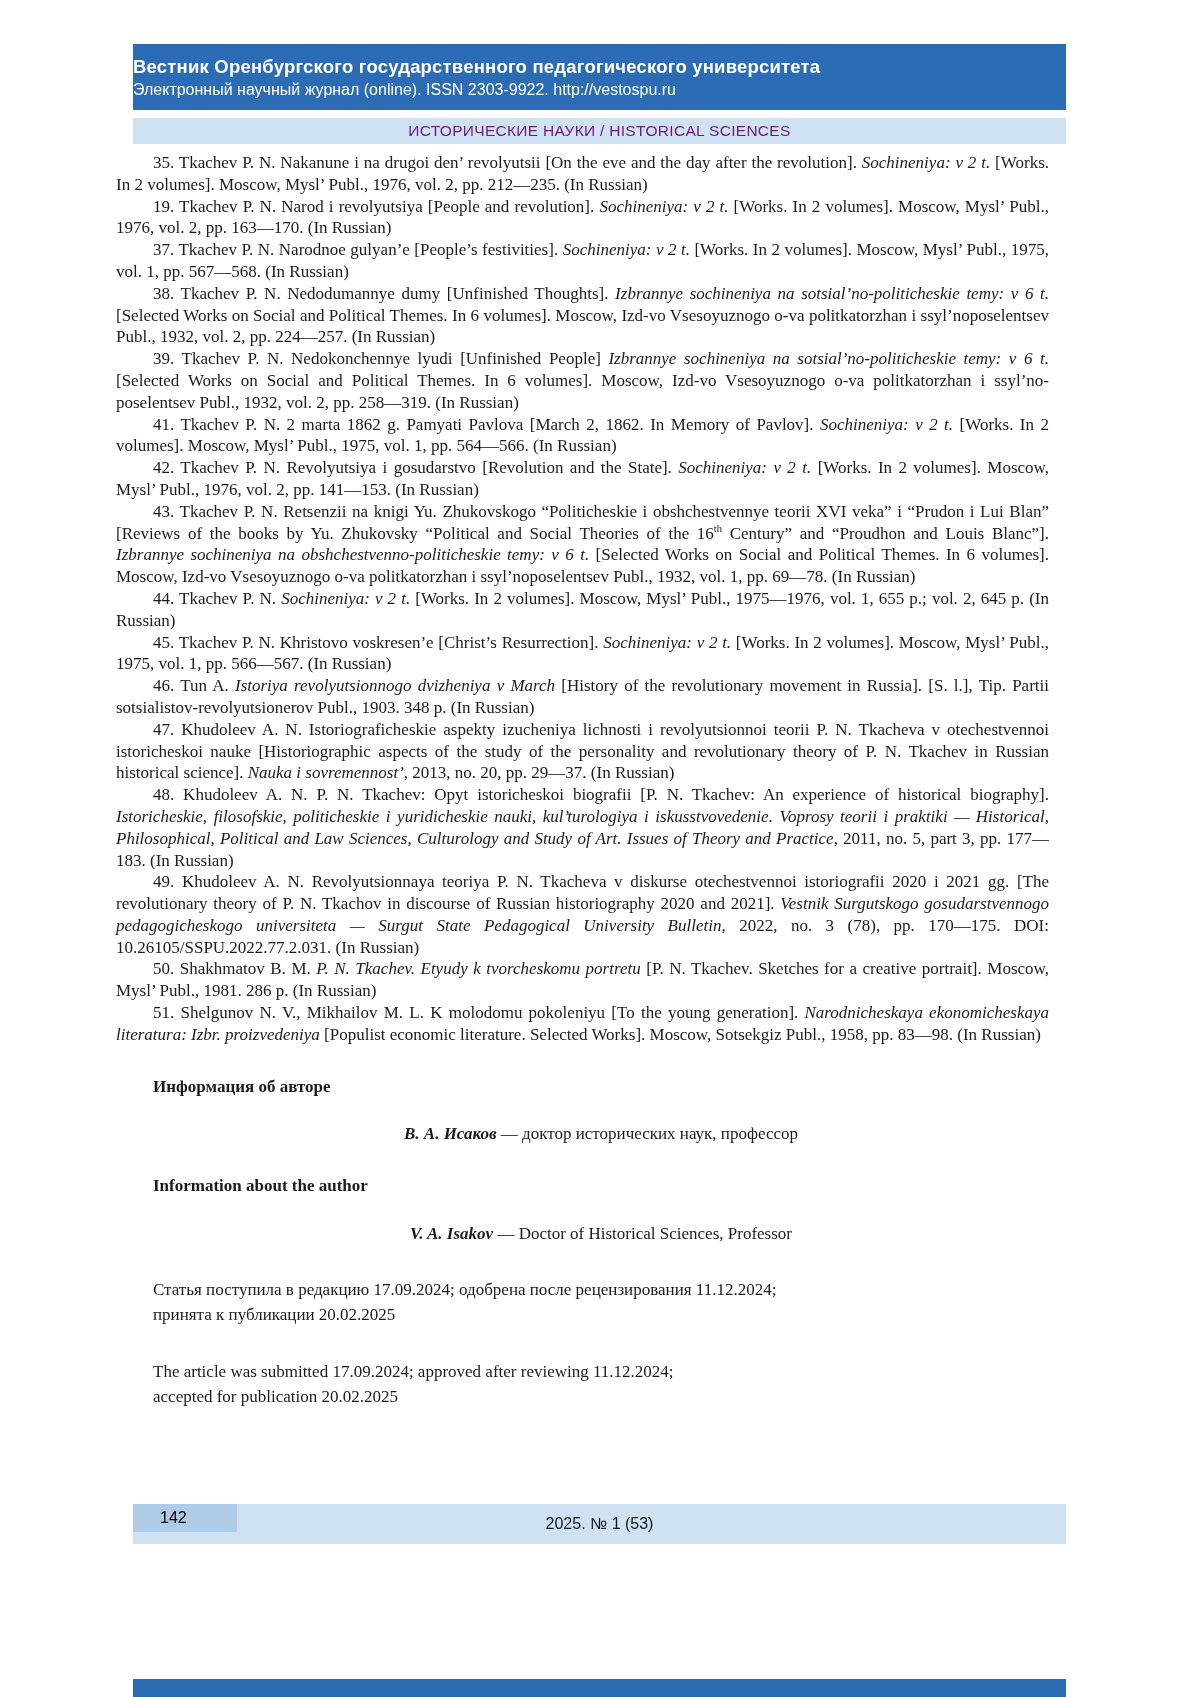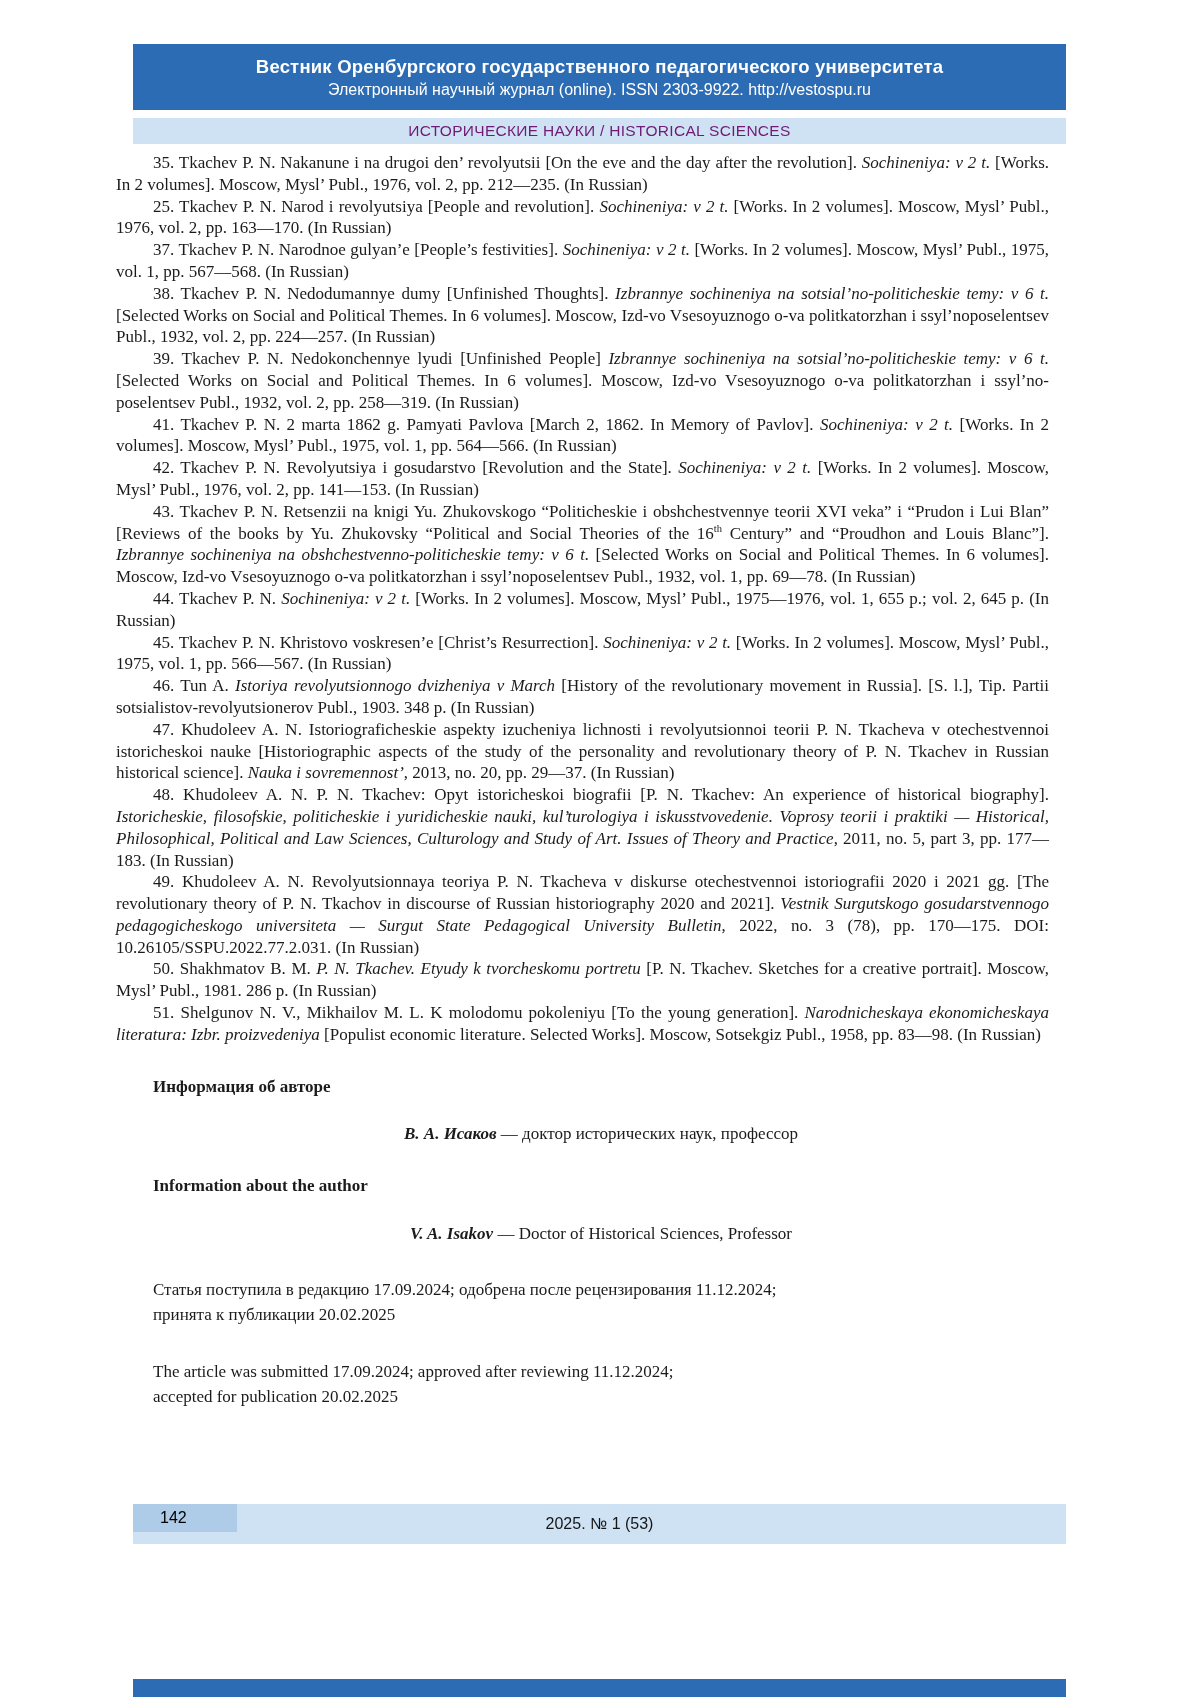--- a/index.html
+++ b/index.html
@@ -4,21 +4,21 @@
 <style>
   * { margin:0; padding:0; box-sizing:border-box; }
   html, body { background:#ffffff; }
   .page {
     position:relative; width:1200px; height:1697px; margin:0 auto;
     background:#ffffff; color:#1b1b1b;
     font-family:"Liberation Serif", serif; overflow:hidden;
   }
   .masthead {
     position:absolute; left:133px; top:44px; width:933px; height:66px;
-    background:var(--header-blue, #2c6cb4); color:#ffffff; text-align:center;
+    background:var(--header-blue, #2c6cb4); color:#ffffff; 
     font-family:"Liberation Sans", sans-serif;
     display:flex; flex-direction:column; justify-content:center; gap:3px;
   }
   .masthead-title { font-weight:bold; font-size:18.5px; letter-spacing:0.2px; }
   .masthead-subtitle { font-size:16px; }
   .section-band {
     position:absolute; left:133px; top:118px; width:933px; height:26px;
     background:var(--band-blue, #cfe2f3); color:#701a75;
     font-family:"Liberation Sans", sans-serif; font-size:15.5px;
     display:flex; align-items:center; justify-content:center; letter-spacing:0.3px;
@@ -59,21 +59,21 @@
   <header class="masthead">
     <div class="masthead-title">Вестник Оренбургского государственного педагогического университета</div>
     <div class="masthead-subtitle">Электронный научный журнал (online). ISSN 2303-9922. http://vestospu.ru</div>
   </header>
 
   <div class="section-band">ИСТОРИЧЕСКИЕ НАУКИ / HISTORICAL SCIENCES</div>
 
   <div class="body">
     <div>
         <p class="ref"><span>35. Tkachev P. N. Nakanune i na drugoi den’ revolyutsii [On the eve and the day after the revolution]. </span><span class="it">Sochineniya: v 2 t.</span><span> [Works. In 2 volumes]. Moscow, Mysl’ Publ., 1976, vol. 2, pp. 212—235. (In Russian)</span></p>
-        <p class="ref"><span>25. Tkachev P. N. Narod i revolyutsiya [People and revolution]. </span><span class="it">Sochineniya: v 2 t.</span><span> [Works. In 2 volumes]. Moscow, Mysl’ Publ., 1976, vol. 2, pp. 163—170. (In Russian)</span></p>
+        <p class="ref"><span>19. Tkachev P. N. Narod i revolyutsiya [People and revolution]. </span><span class="it">Sochineniya: v 2 t.</span><span> [Works. In 2 volumes]. Moscow, Mysl’ Publ., 1976, vol. 2, pp. 163—170. (In Russian)</span></p>
         <p class="ref"><span>37. Tkachev P. N. Narodnoe gulyan’e [People’s festivities]. </span><span class="it">Sochineniya: v 2 t.</span><span> [Works. In 2 volumes]. Moscow, Mysl’ Publ., 1975, vol. 1, pp. 567—568. (In Russian)</span></p>
         <p class="ref"><span>38. Tkachev P. N. Nedodumannye dumy [Unfinished Thoughts]. </span><span class="it">Izbrannye sochineniya na sotsial’no-politicheskie temy: v 6 t.</span><span> [Selected Works on Social and Political Themes. In 6 volumes]. Moscow, Izd-vo Vsesoyuznogo o-va politkatorzhan i ssyl’noposelentsev Publ., 1932, vol. 2, pp. 224—257. (In Russian)</span></p>
         <p class="ref"><span>39. Tkachev P. N. Nedokonchennye lyudi [Unfinished People] </span><span class="it">Izbrannye sochineniya na sotsial’no-politicheskie temy: v 6 t.</span><span> [Selected Works on Social and Political Themes. In 6 volumes]. Moscow, Izd-vo Vsesoyuznogo o-va politkatorzhan i ssyl’no-poselentsev Publ., 1932, vol. 2, pp. 258—319. (In Russian)</span></p>
         <p class="ref"><span>41. Tkachev P. N. 2 marta 1862 g. Pamyati Pavlova [March 2, 1862. In Memory of Pavlov]. </span><span class="it">Sochineniya: v 2 t.</span><span> [Works. In 2 volumes]. Moscow, Mysl’ Publ., 1975, vol. 1, pp. 564—566. (In Russian)</span></p>
         <p class="ref"><span>42. Tkachev P. N. Revolyutsiya i gosudarstvo [Revolution and the State]. </span><span class="it">Sochineniya: v 2 t.</span><span> [Works. In 2 volumes]. Moscow, Mysl’ Publ., 1976, vol. 2, pp. 141—153. (In Russian)</span></p>
         <p class="ref"><span>43. Tkachev P. N. Retsenzii na knigi Yu. Zhukovskogo “Politicheskie i obshchestvennye teorii XVI veka” i “Prudon i Lui Blan” [Reviews of the books by Yu. Zhukovsky “Political and Social Theories of the 16</span><sup>th</sup><span> Century” and “Proudhon and Louis Blanc”]. </span><span class="it">Izbrannye sochineniya na obshchestvenno-politicheskie temy: v 6 t.</span><span> [Selected Works on Social and Political Themes. In 6 volumes]. Moscow, Izd-vo Vsesoyuznogo o-va politkatorzhan i ssyl’noposelentsev Publ., 1932, vol. 1, pp. 69—78. (In Russian)</span></p>
         <p class="ref"><span>44. Tkachev P. N. </span><span class="it">Sochineniya: v 2 t.</span><span> [Works. In 2 volumes]. Moscow, Mysl’ Publ., 1975—1976, vol. 1, 655 p.; vol. 2, 645 p. (In Russian)</span></p>
         <p class="ref"><span>45. Tkachev P. N. Khristovo voskresen’e [Christ’s Resurrection]. </span><span class="it">Sochineniya: v 2 t.</span><span> [Works. In 2 volumes]. Moscow, Mysl’ Publ., 1975, vol. 1, pp. 566—567. (In Russian)</span></p>
         <p class="ref"><span>46. Tun A. </span><span class="it">Istoriya revolyutsionnogo dvizheniya v March</span><span> [History of the revolutionary movement in Russia]. [S. l.], Tip. Partii sotsialistov-revolyutsionerov Publ., 1903. 348 p. (In Russian)</span></p>
         <p class="ref"><span>47. Khudoleev A. N. Istoriograficheskie aspekty izucheniya lichnosti i revolyutsionnoi teorii P. N. Tkacheva v otechestvennoi istoricheskoi nauke [Historiographic aspects of the study of the personality and revolutionary theory of P. N. Tkachev in Russian historical science]. </span><span class="it">Nauka i sovremennost’</span><span>, 2013, no. 20, pp. 29—37. (In Russian)</span></p>

